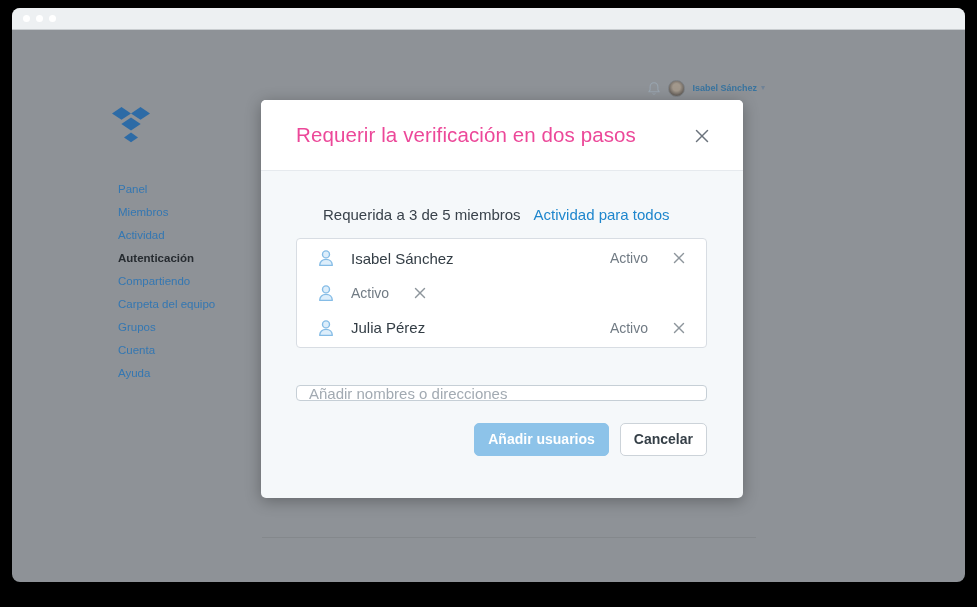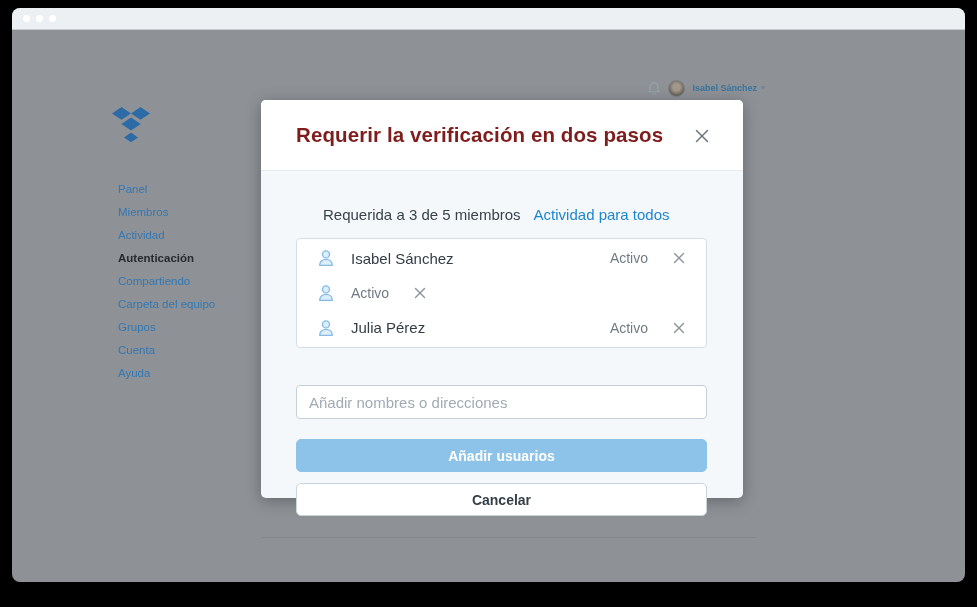--- a/index.html
+++ b/index.html
@@ -45,21 +45,21 @@
   .modal {
     position: absolute; left: 249px; top: 92px; width: 482px; height: 398px;
     border-radius: 5px; background: #f5f8fa;
     box-shadow: 0 3px 16px rgba(0,0,0,0.30);
   }
   .modal-header {
     height: 71px; background: #ffffff; border-radius: 5px 5px 0 0;
     border-bottom: 1px solid #e6eaee; position: relative;
     display: flex; align-items: center; padding-left: 35px;
   }
-  .modal-title { font-size: 20.5px; font-weight: 700; color: #7f1d1d; letter-spacing: 0.1px; }
+  .modal-title { font-size: 20.5px; font-weight: 400; color: #ec4899; letter-spacing: 0.1px; }
   .close-btn {
     position: absolute; right: 30px; top: 25px; width: 22px; height: 22px;
     background: none; border: none; cursor: pointer; padding: 0;
     display: flex; align-items: center; justify-content: center;
   }
   .modal-body { padding: 35px 36px 0 35px; }
 
   .summary-row { display: flex; align-items: baseline; gap: 13px; }
   .summary-text { font-size: 15px; color: #39424b; margin-left: 27px; }
   .require-all { font-size: 15px; color: #1e86cd; text-decoration: none; cursor: pointer; }
@@ -72,27 +72,27 @@
   .member-row { flex: 1; display: flex; align-items: center; padding: 0 16px 0 19px; }
   .member-row .user-ico { flex: none; margin-right: 15px; display: flex; }
   .member-name { flex: 1; font-size: 15px; color: #333d45; }
   .member-status { font-size: 14px; color: #717b84; margin-right: 20px; }
   .remove-btn {
     width: 22px; height: 22px; background: none; border: none; cursor: pointer;
     padding: 0; display: flex; align-items: center; justify-content: center;
   }
 
   .add-input {
-    margin-top: 37px; width: 100%; height: 34px; border: 1px solid #c6cfd6;
+    margin-top: 37px; width: 100%; height: 16px; border: 1px solid #c6cfd6;
     border-radius: 4px; background: #fff; padding: 0 12px; font-size: 15px;
     font-family: "Liberation Sans", sans-serif; color: #39424b; outline: none;
   }
   .add-input::placeholder { color: #a2aab2; }
 
-  .btn-row { margin-top: 20px; display: flex; justify-content: flex-end; gap: 11px; flex-direction: column; }
+  .btn-row { margin-top: 20px; display: flex; justify-content: flex-end; gap: 11px; }
   .btn {
     height: 33px; border-radius: 5px; font-size: 14px; font-weight: 700;
     font-family: "Liberation Sans", sans-serif; cursor: pointer; padding: 0 13px;
   }
   .btn-primary { background: #8dc3e9; border: 1px solid #8dc3e9; color: #ffffff; }
   .btn-secondary { background: #ffffff; border: 1px solid #ccd3d9; color: #353f47; }
 </style>
 </head>
 <body>
 

